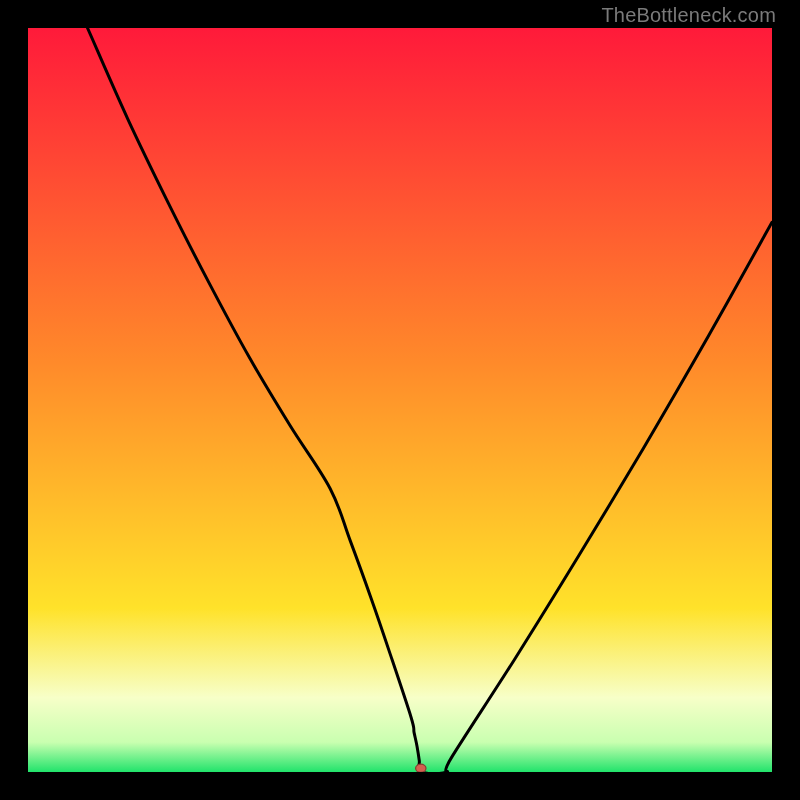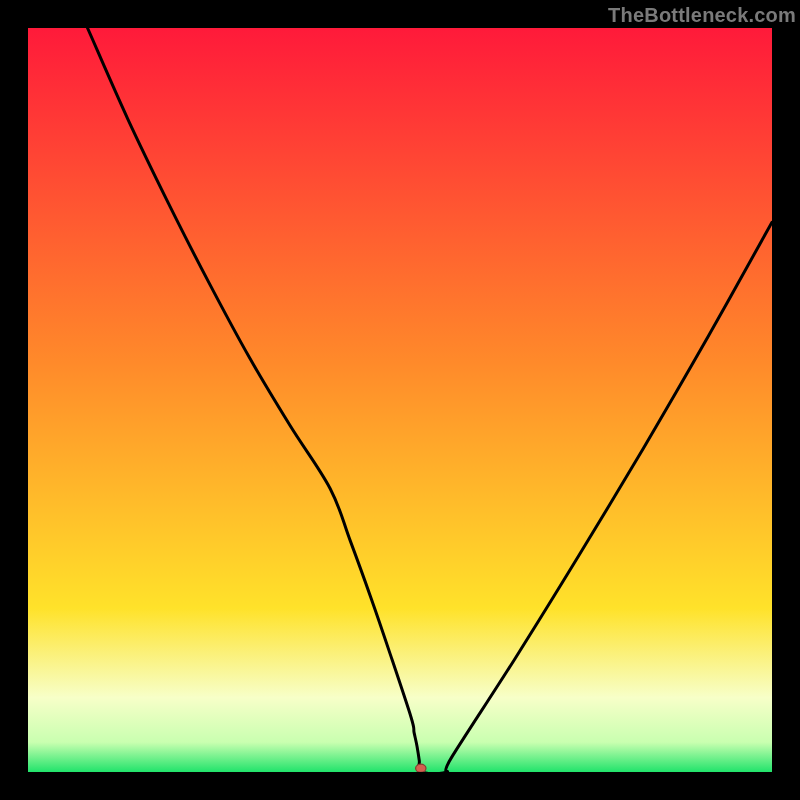--- a/index.html
+++ b/index.html
@@ -15,24 +15,24 @@
     position: absolute;
     left: 0;
     top: 0;
     width: 800px;
     height: 800px;
     background: #000;
   }
   .watermark {
     position: absolute;
     top: 4px;
-    right: 4px;
+    right: 24px;
     color: #7a7a7a;
     font-size: 20px;
-    font-weight: 700;
+    font-weight: 400;
     letter-spacing: 0.2px;
     z-index: 20;
   }
   .plot-wrap {
     position: absolute;
     left: 28px;
     top: 28px;
     width: 744px;
     height: 744px;
     background: #000;

